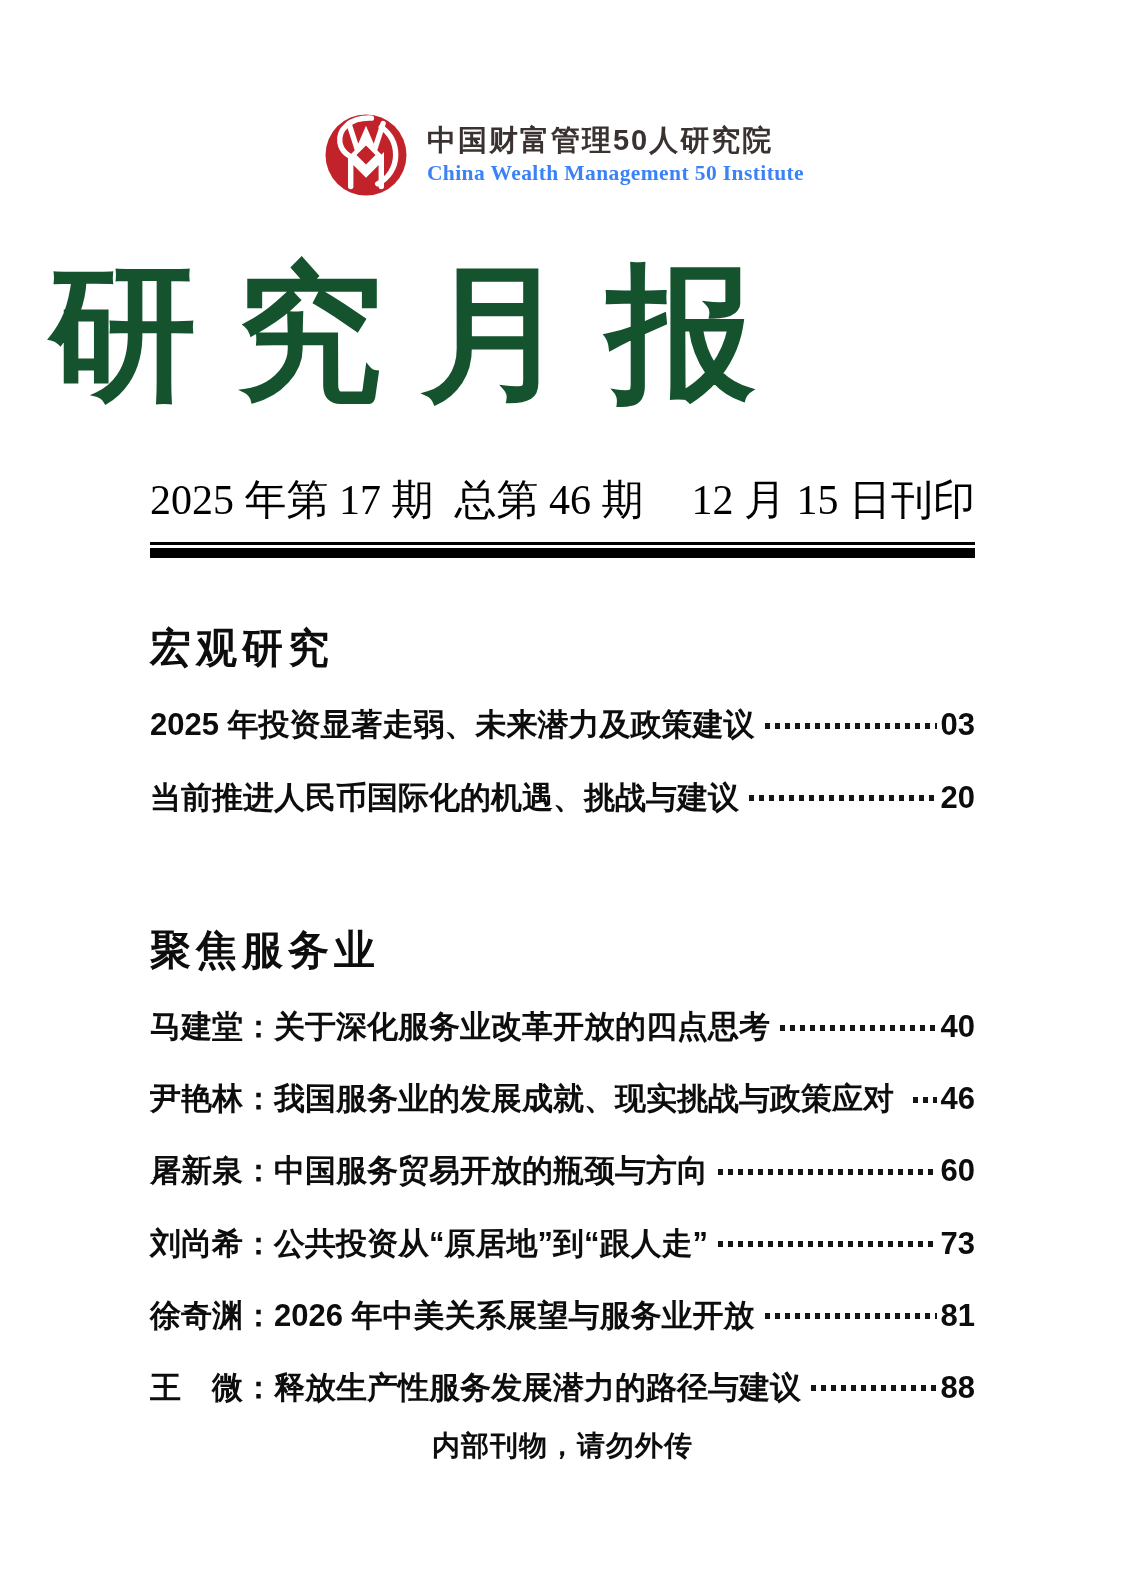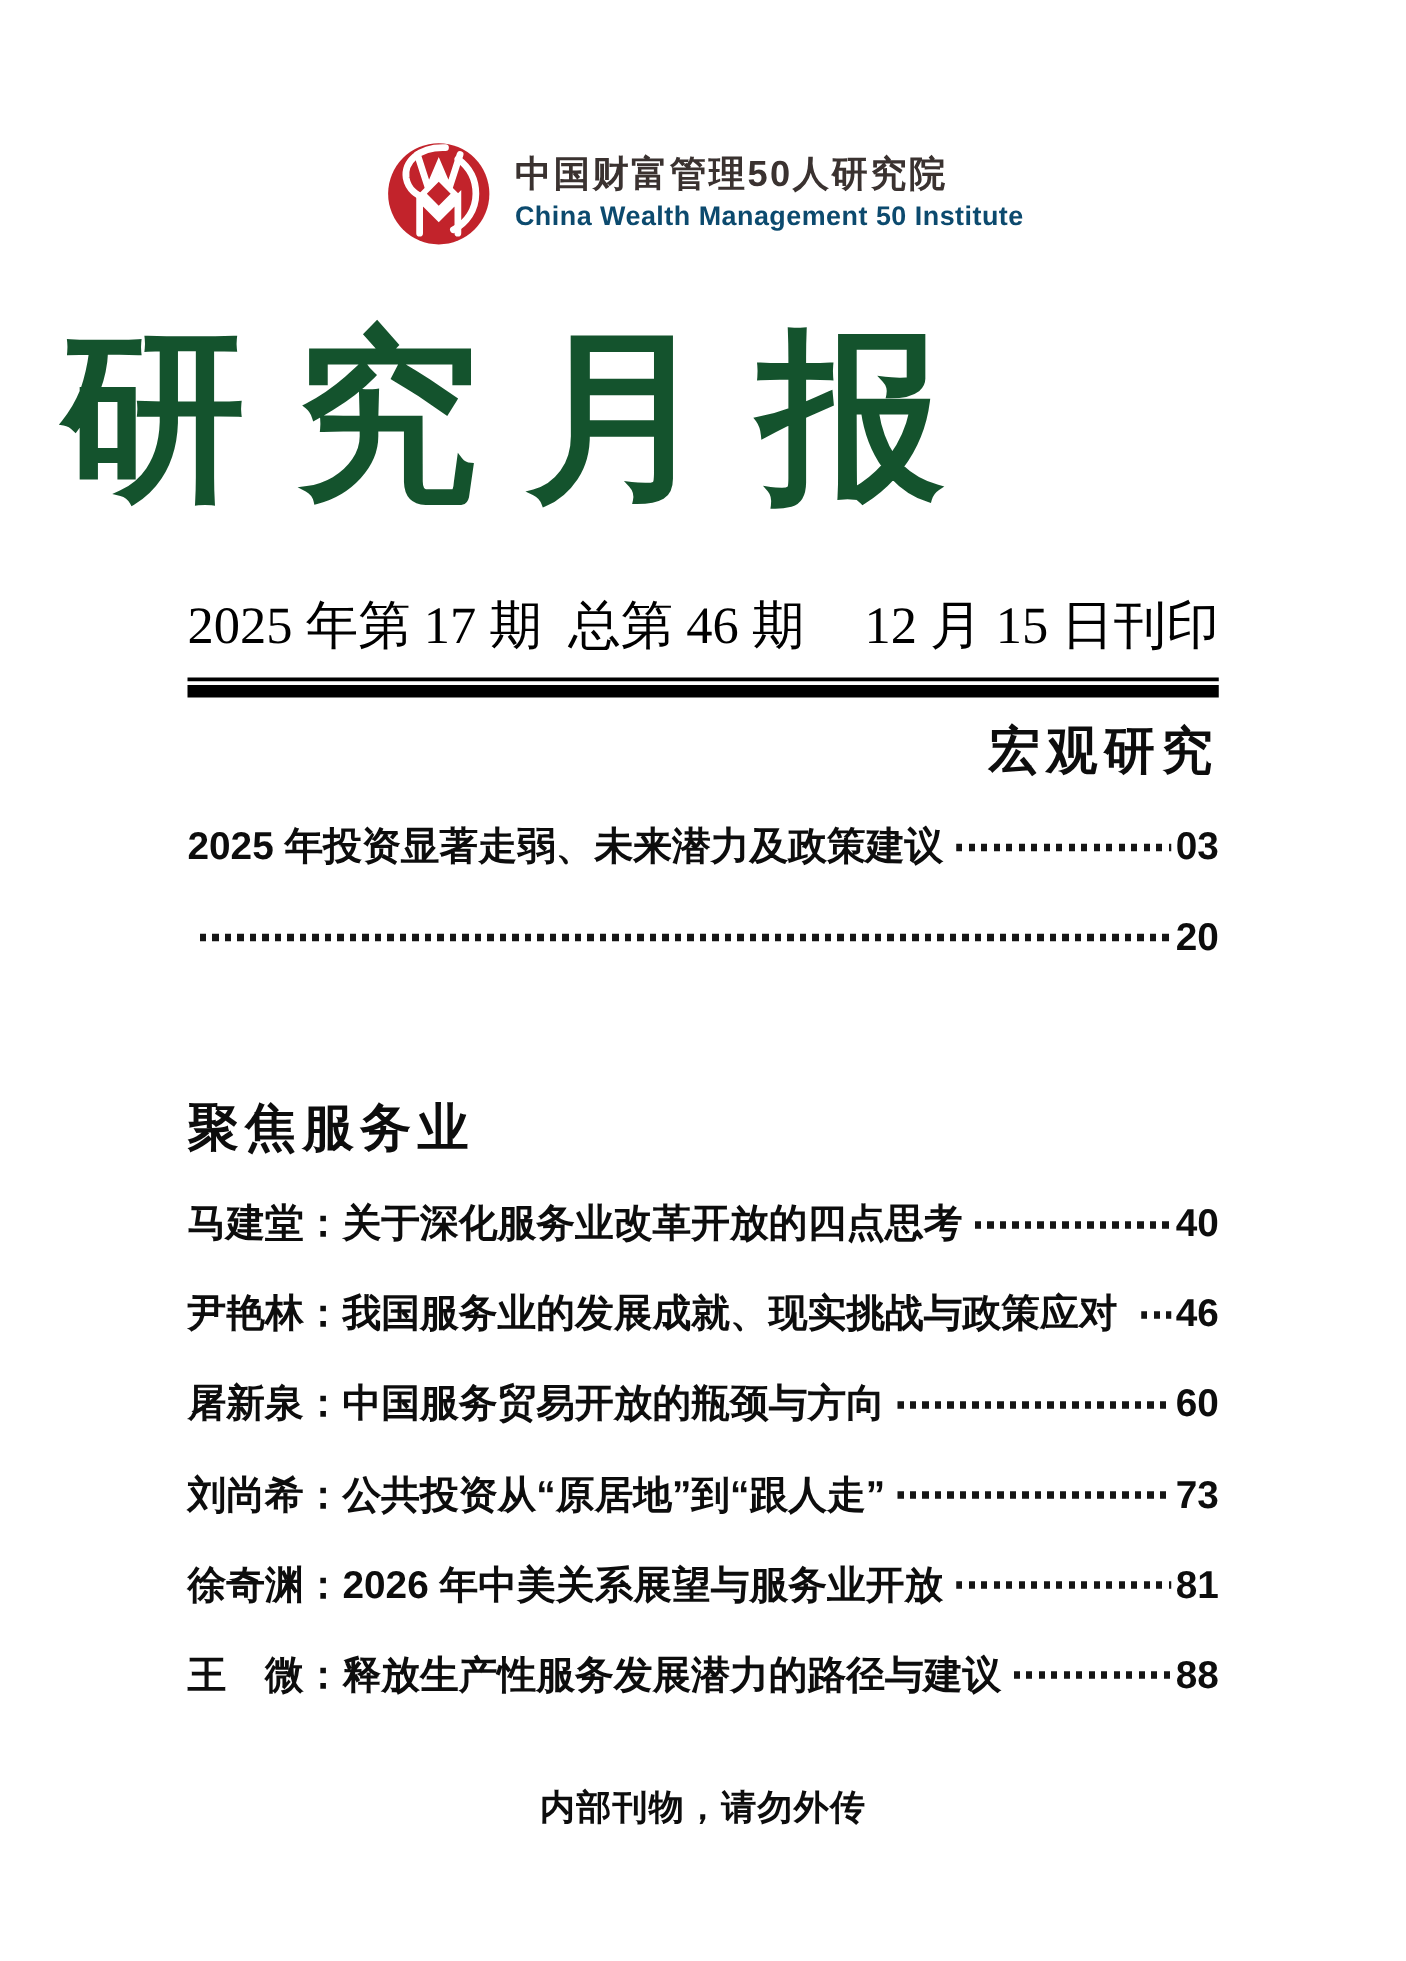--- a/index.html
+++ b/index.html
@@ -19,23 +19,23 @@
     gap:16px; padding-top:110px;
   }
   .logo { width:90px; height:90px; flex:0 0 auto; }
   .org-names { display:flex; flex-direction:column; }
   .org-cn {
     font-size:29px; font-weight:600; color:#3a3230;
     letter-spacing:2px; line-height:1.15;
     font-family:"Liberation Sans", sans-serif;
   }
   .org-en {
-    font-size:21.5px; font-weight:600; color:#0c4a6e;
+    font-size:21.5px; font-weight:600; color:#3b82f6;
     letter-spacing:0.4px; margin-top:3px;
-    font-family:Liberation Sans, sans-serif;
+    font-family:Liberation Serif, serif;
   }
 
   
   .main-title {
     margin-top:55px;
     text-align:left;
     font-family:"DejaVu Serif", serif;
     font-weight:bold;
     font-size:148px;
     line-height:1.05;
@@ -57,21 +57,21 @@
   .rules { margin:14px 150px 0 150px; }
   .rule-thin  { height:3px;  background:#000; }
   .rule-thick { height:10px; background:#000; margin-top:3px; }
 
   
   .toc { margin:0 150px; }
   .section-heading {
     font-size:41px; font-weight:900; color:#0d0d0d;
     letter-spacing:5px; line-height:1.1;
   }
-  .section-heading.first  { margin-top:20px;text-align:right; }
+  .section-heading.first  { margin-top:68px; }
   .section-heading.second { margin-top:112px; }
   .toc-entry {
     display:flex; align-items:center;
     margin-top:35px;
     font-size:31px; font-weight:600; color:#0d0d0d;
     line-height:1.2; white-space:pre;
   }
   .toc-entry .entry-title { flex:0 0 auto; }
   .leader {
     flex:1 1 auto;
@@ -128,20 +128,21 @@
 
     <div class="section-heading first">宏观研究</div>
 
     <div class="toc-entry">
       <span class="entry-title">2025 年投资显著走弱、未来潜力及政策建议</span>
       <span class="leader"></span>
       <span class="page-num">03</span>
     </div>
 
     <div class="toc-entry">
+      <span class="entry-title">当前推进人民币国际化的机遇、挑战与建议</span>
       <span class="leader"></span>
       <span class="page-num">20</span>
     </div>
 
     <div class="section-heading second">聚焦服务业</div>
 
     <div class="toc-entry">
       <span class="entry-title">马建堂：关于深化服务业改革开放的四点思考</span>
       <span class="leader"></span>
       <span class="page-num">40</span>

